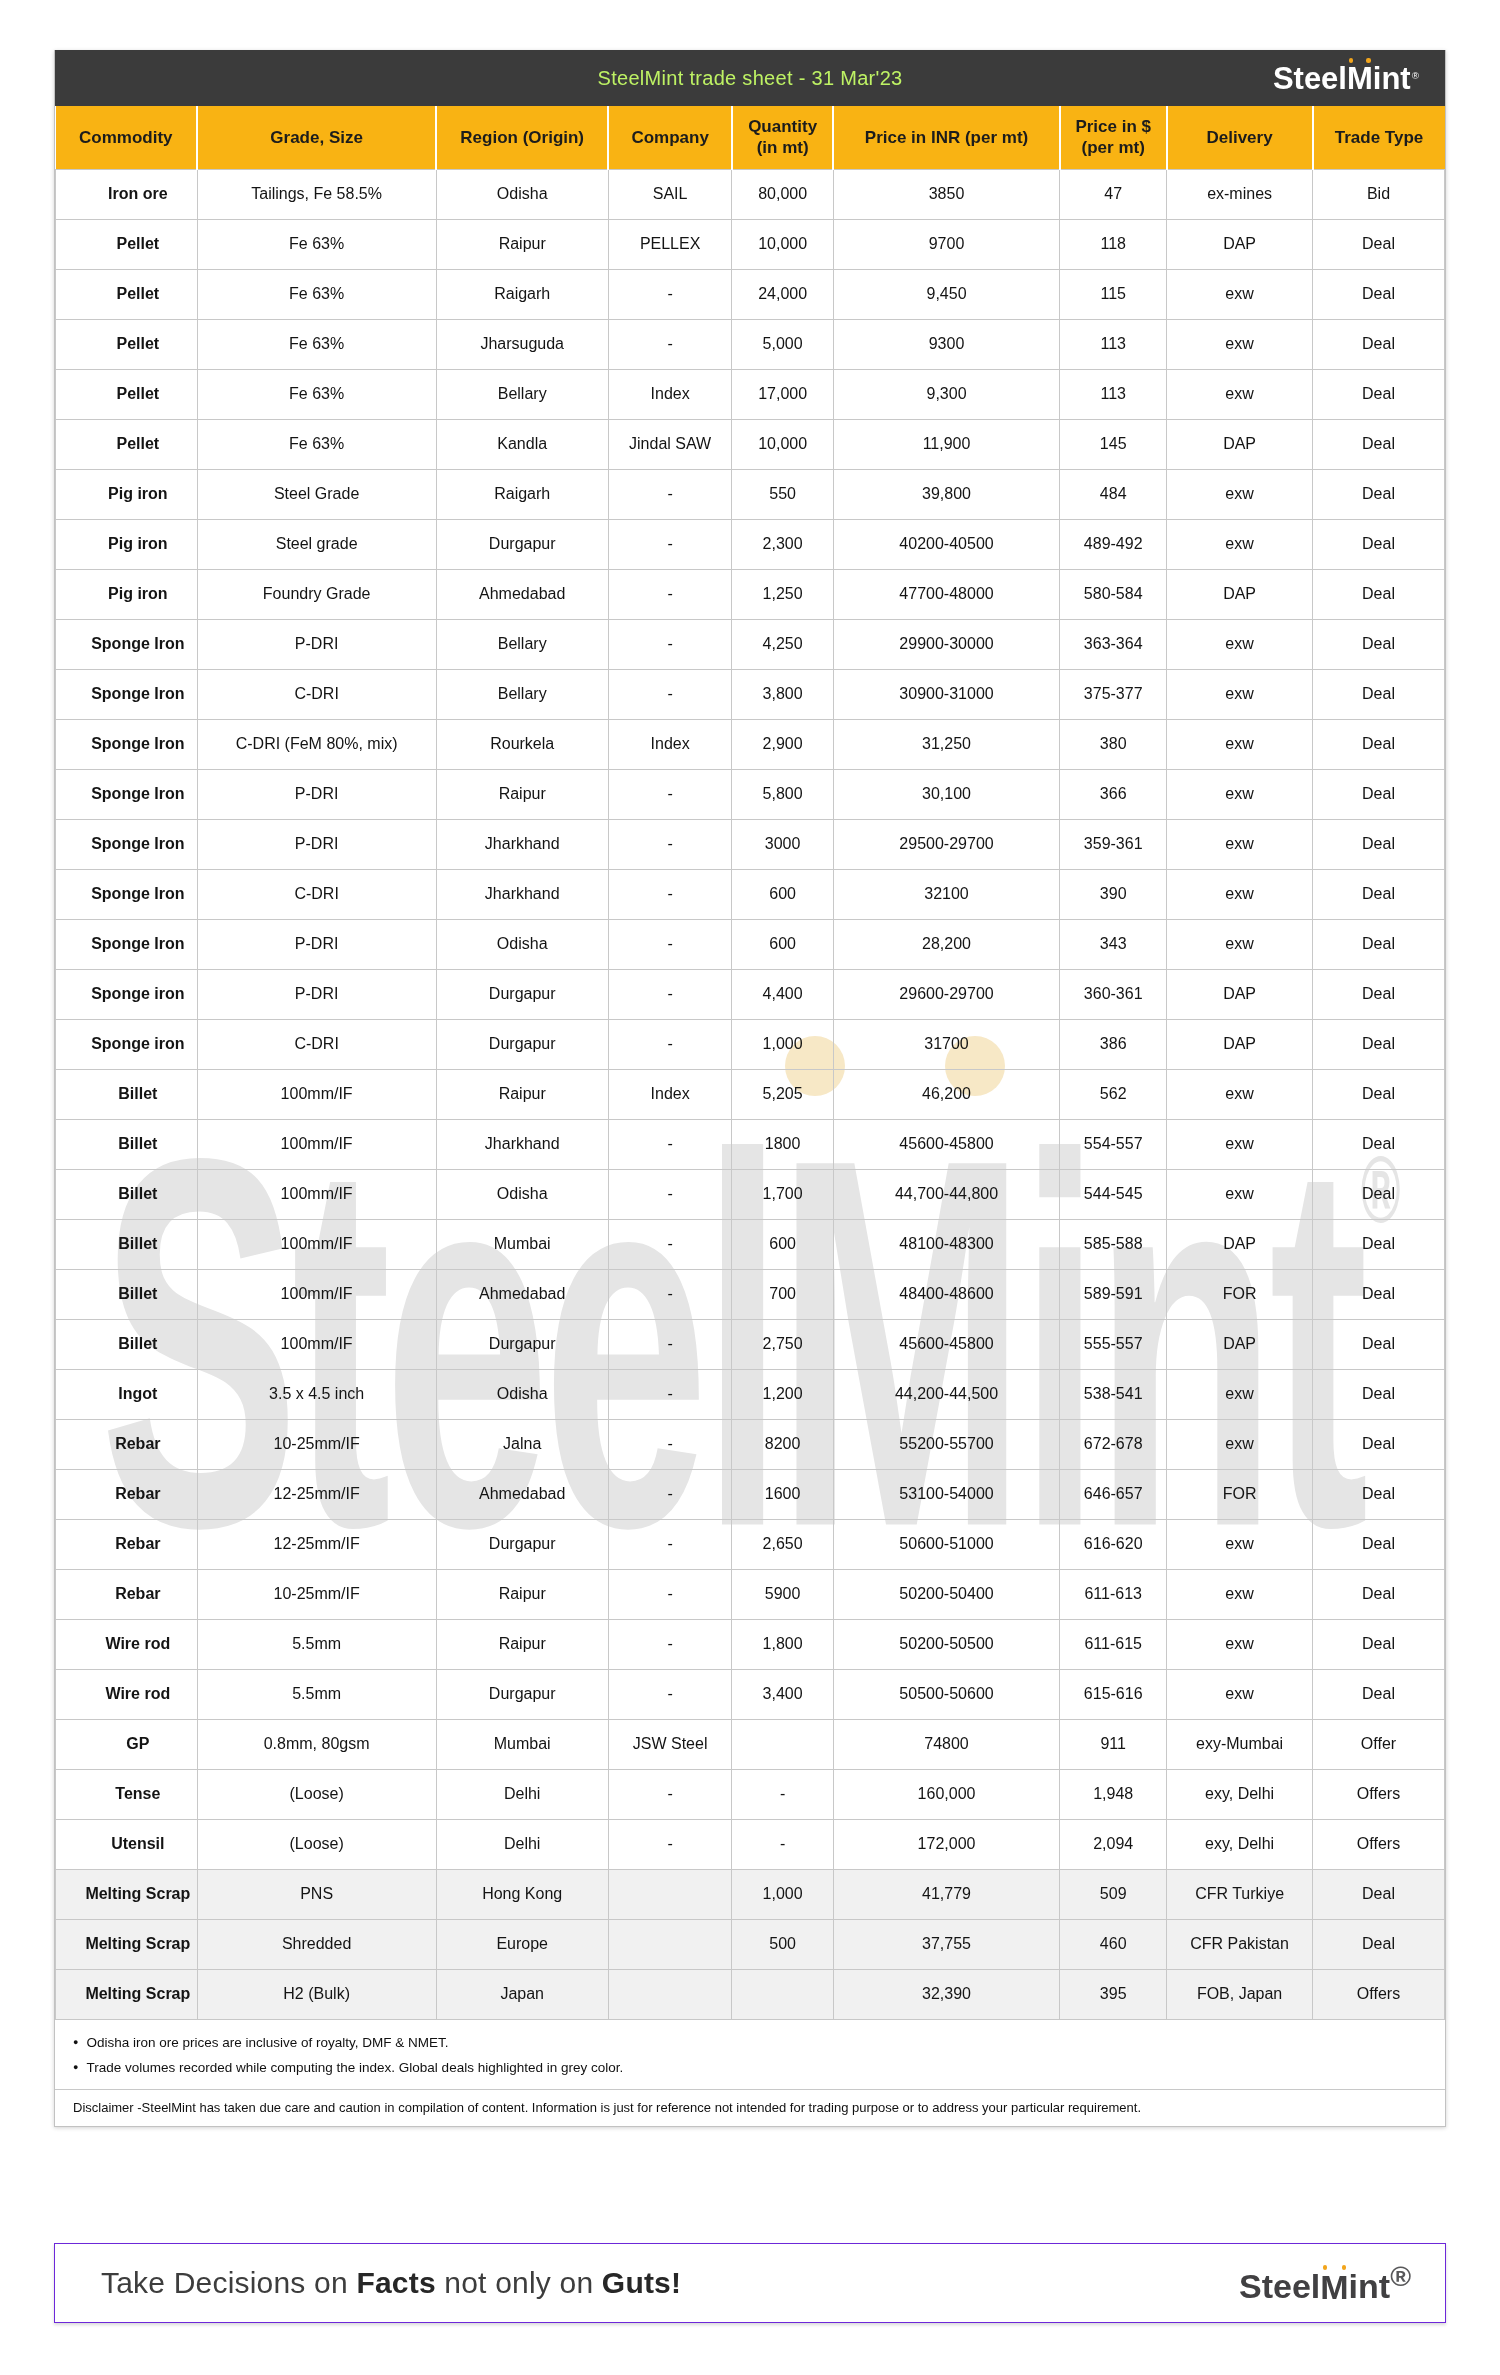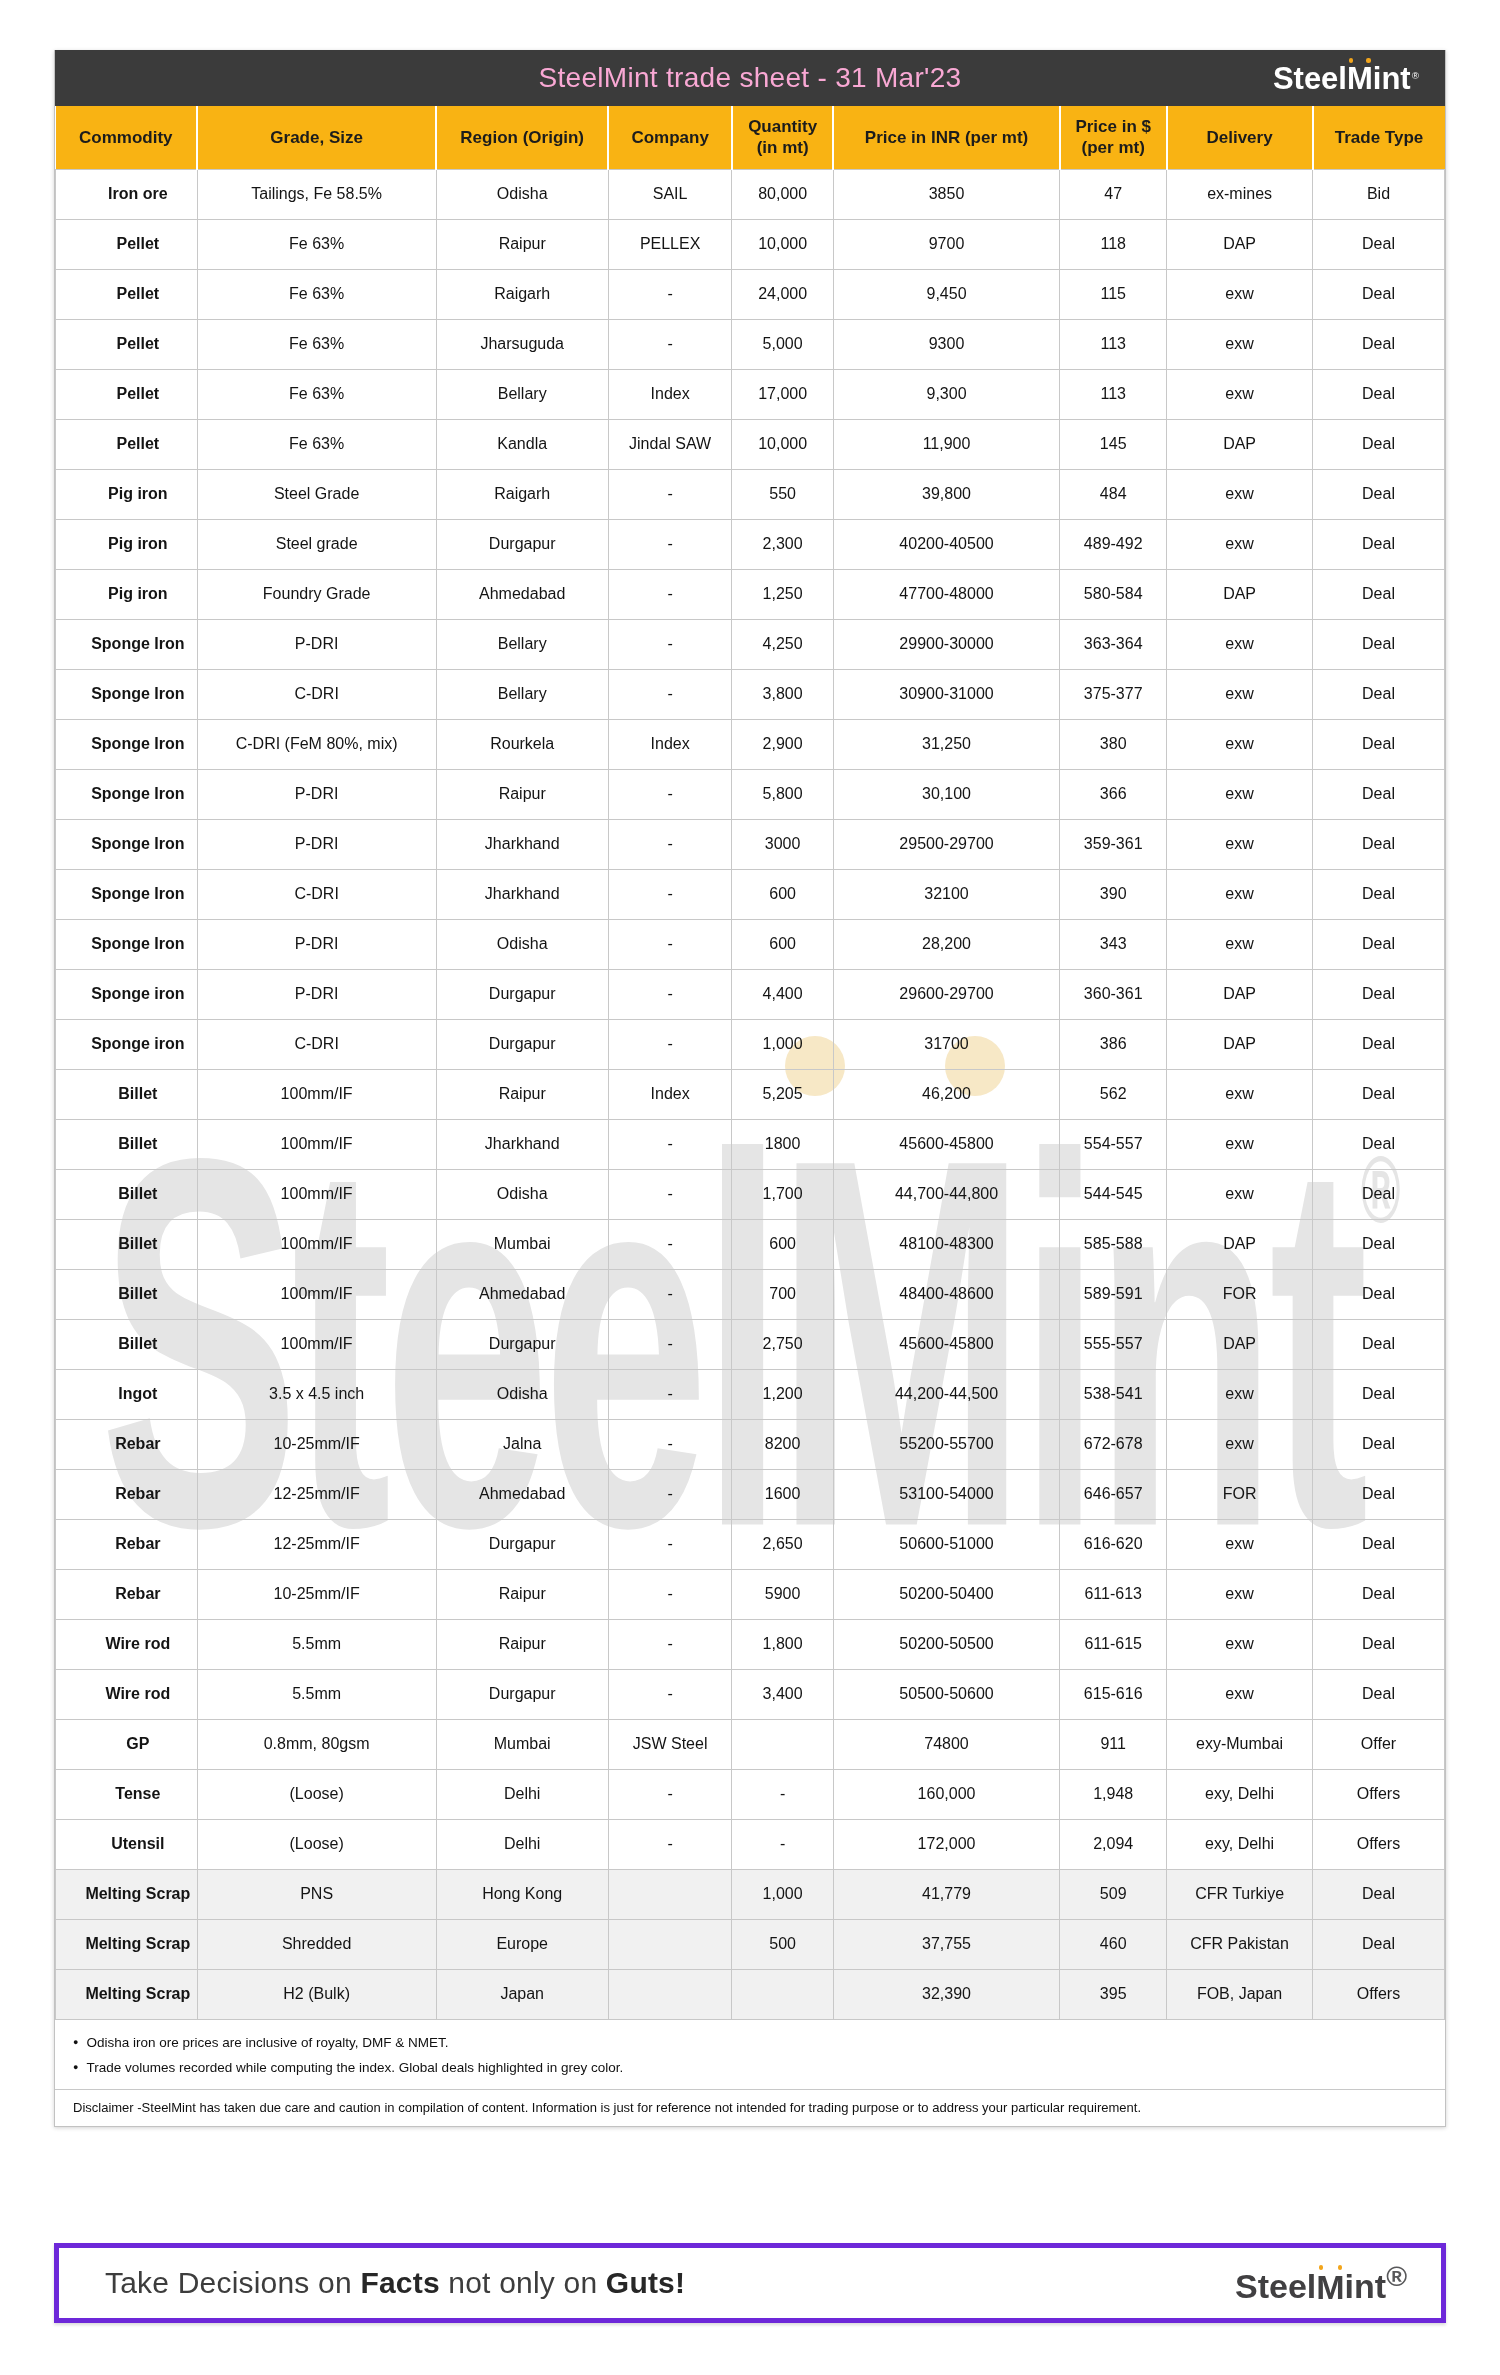--- a/index.html
+++ b/index.html
@@ -30,21 +30,21 @@
     position:absolute; left:54px; top:50px; width:1392px; z-index:1;
     border:1px solid #c2c2c2; border-top:none;
     box-shadow:0 1px 4px rgba(0,0,0,.18);
   }
   .title-bar {
     height:56px; background:var(--dark-bar,#3B3B3B);
     display:flex; align-items:center; position:relative;
   }
   .title-bar .page-title {
     position:absolute; left:0; right:0; text-align:center;
-    color:#f9a8d4; font-size:28px; letter-spacing:.3px;
+    color:#bef264; font-size:20px; letter-spacing:.3px;
   }
   .brand { position:relative; margin-left:auto; padding-right:26px;
     color:#fff; font-size:31px; font-weight:700; line-height:1; }
   .brand sup.reg { font-size:.32em; vertical-align:.95em; font-weight:400; margin-left:1px; }
   .logo-m { position:relative; display:inline-block; }
   .logo-m .dot {
     position:absolute; width:.135em; height:.135em; border-radius:50%;
     background:var(--dot-orange,#F2A51C); top:-.13em;
   }
   .logo-m .dot.dl { left:.07em; }
@@ -73,21 +73,21 @@
   .note-line + .note-line { margin-top:10px; }
   .bullet { font-size:9px; line-height:1; }
   .disclaimer {
     background:#fff; border-top:1px solid var(--border,#C8C8C8);
     padding:10px 18px 11px 18px; font-size:13px; color:#111;
   }
   .disclaimer .dlabel { font-weight:400; }
   
   .tagline-box {
     position:absolute; left:54px; top:2243px; width:1392px; height:80px;
-    border:5px solid #6d28d9; background:#fff; z-index:1;
+    border:1px solid #6d28d9; background:#fff; z-index:1;
     display:flex; align-items:center; padding:0 34px 0 46px;
     box-shadow:0 2px 3px rgba(0,0,0,.15);
   }
   .tagline { font-size:30px; color:#3d3d3d; letter-spacing:.2px; }
   .tagline b { color:#272727; }
   .brand-dark { position:relative; margin-left:auto; font-size:34px; font-weight:700;
     color:#414042; line-height:1; }
   .brand-dark sup.reg { color:#58585a; }
 </style>
 </head>

